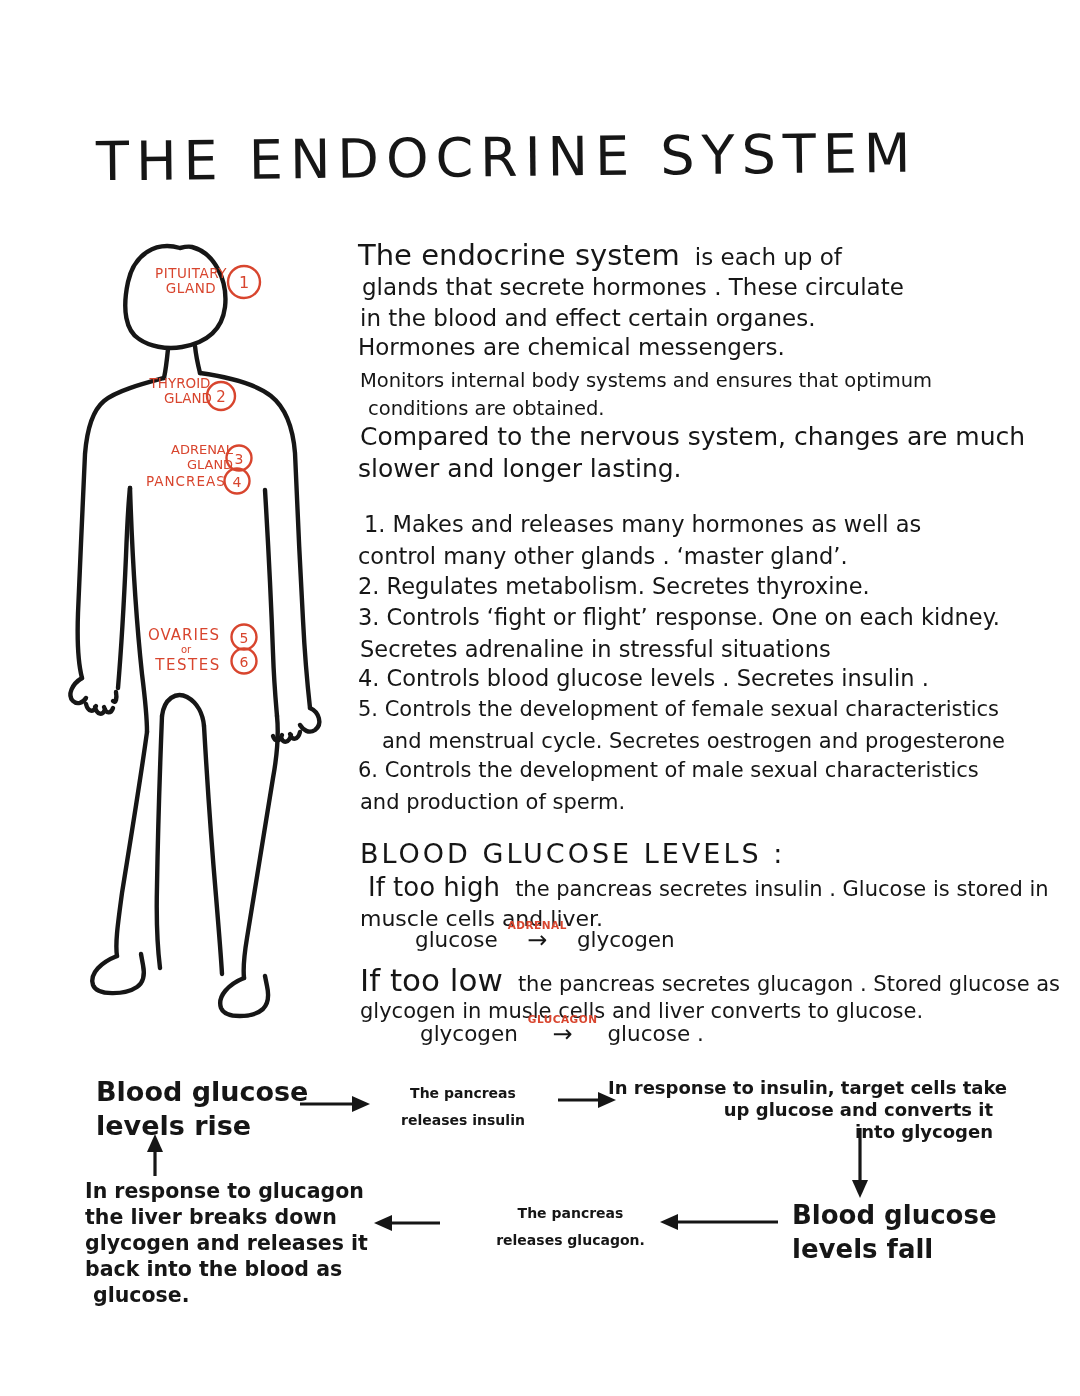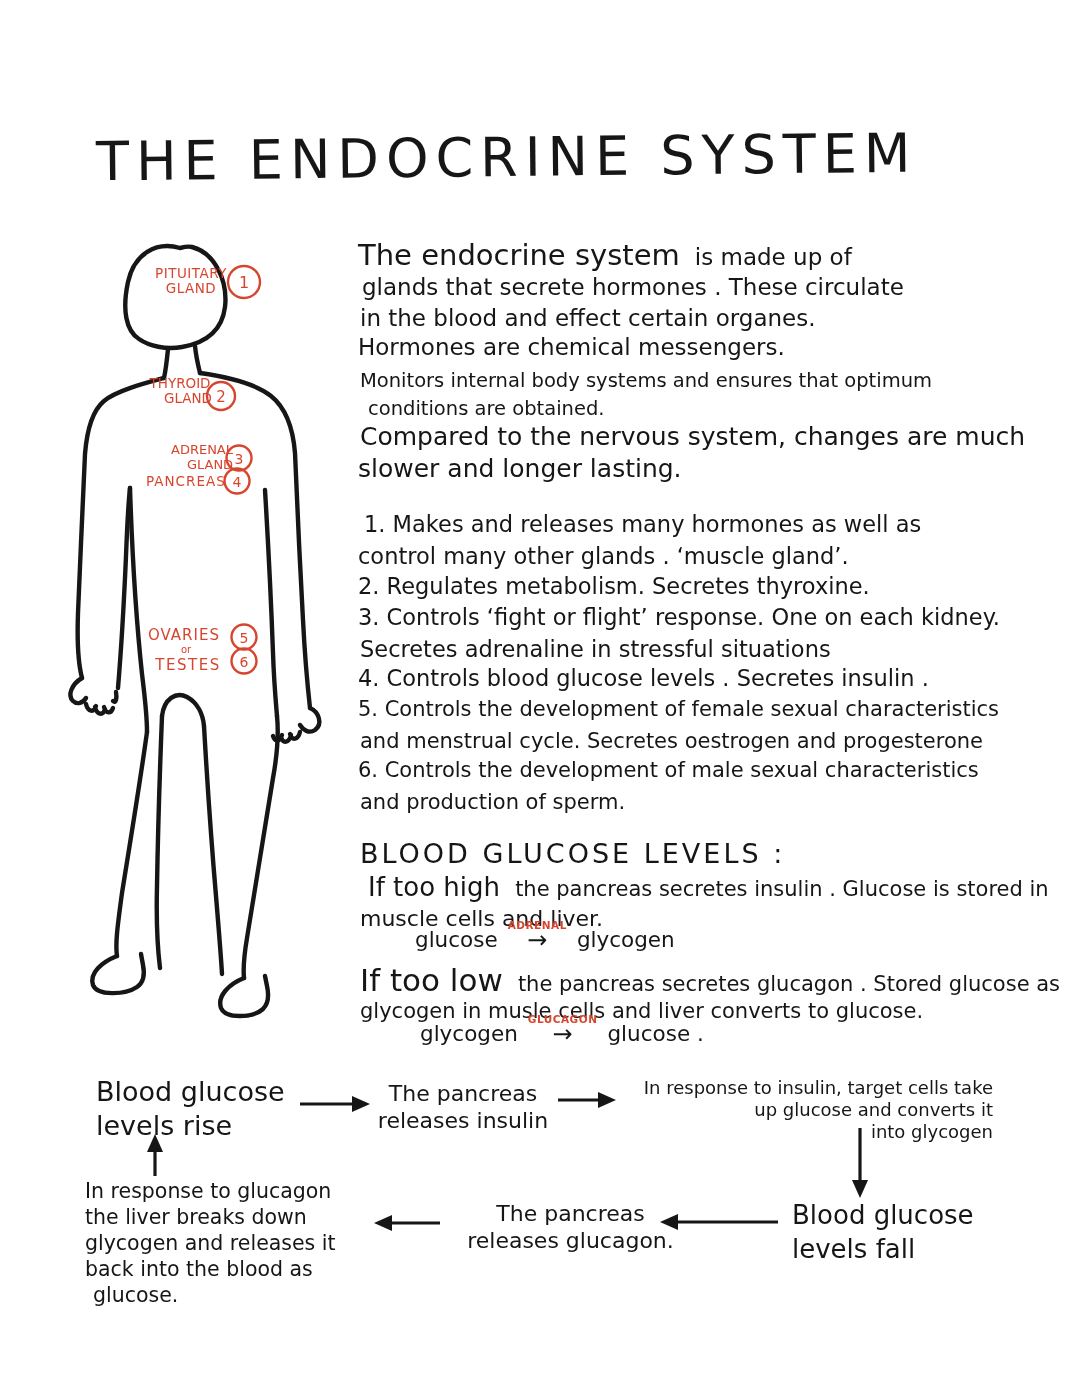--- a/index.html
+++ b/index.html
@@ -29,21 +29,21 @@
   .t22 { font-size:22px; }
 
   .eq { display:flex; align-items:flex-end; gap:10px; font-size:21.5px; }
   .eq .stack { display:inline-flex; flex-direction:column; align-items:center; line-height:1; }
   .eq .stack .hormone { font-size:10.5px; color:#d8452e; letter-spacing:0.5px; font-weight:bold; }
   .eq .stack .arrow-glyph { font-size:24px; margin-top:-3px; }
 
   
   .node { position:absolute; color:#161616; }
   .n-big { font-size:27px; line-height:34px; }
-  .n-med { font-size:22px; line-height:27px; text-align:center; }
+  .n-med { font-size:14px; line-height:27px; text-align:center; }
   .n-small { font-size:18px; line-height:22px; text-align:right; }
   .n-left { font-size:20.5px; line-height:26px; text-align:left; }
 
   svg { display:block; }
   .ink-stroke { fill:none; stroke:#161616; stroke-width:4.4; stroke-linecap:round; stroke-linejoin:round; }
   .red-stroke { fill:none; stroke:#d8452e; stroke-width:2.4; }
   .red-text { fill:#d8452e; font-family:"DejaVu Sans", sans-serif; }
   .flow-svg line { stroke:#161616; stroke-width:3.2; }
   .flow-svg polygon { fill:#161616; }
 </style>
@@ -102,38 +102,38 @@
         <circle class="red-stroke" cx="186" cy="399" r="12.5"></circle>
         <text class="red-text" x="186" y="405" font-size="14" text-anchor="middle">5</text>
         <circle class="red-stroke" cx="186" cy="423" r="12.5"></circle>
         <text class="red-text" x="186" y="429" font-size="14" text-anchor="middle">6</text>
       </g>
     </svg>
   </div>
 
   <div class="abs" style="left:358px; top:238px;">
     <span class="lead-big">The endocrine system</span>
-    <span class="t23" style="margin-left:10px;">is made up of</span>
+    <span class="t23" style="margin-left:10px;">is each up of</span>
   </div>
   <div class="abs t23" style="left:362px; top:274px;">glands that secrete hormones . These circulate</div>
   <div class="abs t23" style="left:360px; top:305px;">in the blood and effect certain organes.</div>
   <div class="abs t23" style="left:358px; top:334px;">Hormones are chemical messengers.</div>
   <div class="abs t20" style="left:360px; top:369px;">Monitors internal body systems and ensures that optimum</div>
   <div class="abs t20" style="left:368px; top:397px;">conditions are obtained.</div>
   <div class="abs t25" style="left:360px; top:422px;">Compared to the nervous system, changes are much</div>
   <div class="abs t25" style="left:358px; top:454px;">slower and longer lasting.</div>
 
   <div class="abs li" style="left:364px; top:511px;">1. Makes and releases many hormones as well as</div>
-  <div class="abs li" style="left:358px; top:543px;">control many other glands . ‘muscle gland’.</div>
+  <div class="abs li" style="left:358px; top:543px;">control many other glands . ‘master gland’.</div>
   <div class="abs li" style="left:358px; top:573px;">2. Regulates metabolism. Secretes thyroxine.</div>
   <div class="abs li" style="left:358px; top:604px;">3. Controls ‘fight or flight’ response. One on each kidney.</div>
   <div class="abs li" style="left:360px; top:636px;">Secretes adrenaline in stressful situations</div>
   <div class="abs li" style="left:358px; top:665px;">4. Controls blood glucose levels . Secretes insulin .</div>
   <div class="abs li-small" style="left:358px; top:697px;">5. Controls the development of female sexual characteristics</div>
-  <div class="abs li-small" style="left:360px; top:729px;">and menstrual cycle. Secretes oestrogen and progesterone</div>
+  <div class="abs li-small" style="left:382px; top:729px;">and menstrual cycle. Secretes oestrogen and progesterone</div>
   <div class="abs li-small" style="left:358px; top:758px;">6. Controls the development of male sexual characteristics</div>
   <div class="abs li-small" style="left:360px; top:790px;">and production of sperm.</div>
 
   <div class="abs bgl-heading" style="left:360px; top:838px;">BLOOD GLUCOSE LEVELS :</div>
   <div class="abs" style="left:368px; top:872px;">
     <span class="if-lead">If too high</span>
     <span class="t21">the pancreas secretes insulin . Glucose is stored in</span>
   </div>
   <div class="abs t22" style="left:360px; top:906px;">muscle cells and liver.</div>
   <div class="abs eq" style="left:415px; top:920px;">
@@ -151,21 +151,21 @@
   <div class="abs t21" style="left:360px; top:999px;">glycogen in musle cells and liver converts to glucose.</div>
   <div class="abs eq" style="left:420px; top:1014px;">
     <span>glycogen</span>
     <span class="stack">
       <span class="hormone">GLUCAGON</span>
       <span class="arrow-glyph">→</span>
     </span>
     <span>glucose .</span>
   </div>
 
-  <div class="abs" style="left:0; top:1060px; width:920px; height:300px;">
+  <div class="abs" style="left:0; top:1060px; width:920px; height:300px;font-weight:bold;">
     <svg class="flow-svg" viewBox="0 0 1080 300" width="1080" height="300" style="position:absolute; left:0; top:0;">
       <g>
         <line x1="300" y1="44" x2="352" y2="44"></line>
           <polygon points="352,36 370,44 352,52"></polygon>
       </g>
       <g>
         <line x1="558" y1="40" x2="598" y2="40"></line>
           <polygon points="598,32 616,40 598,48"></polygon>
       </g>
       <g>

